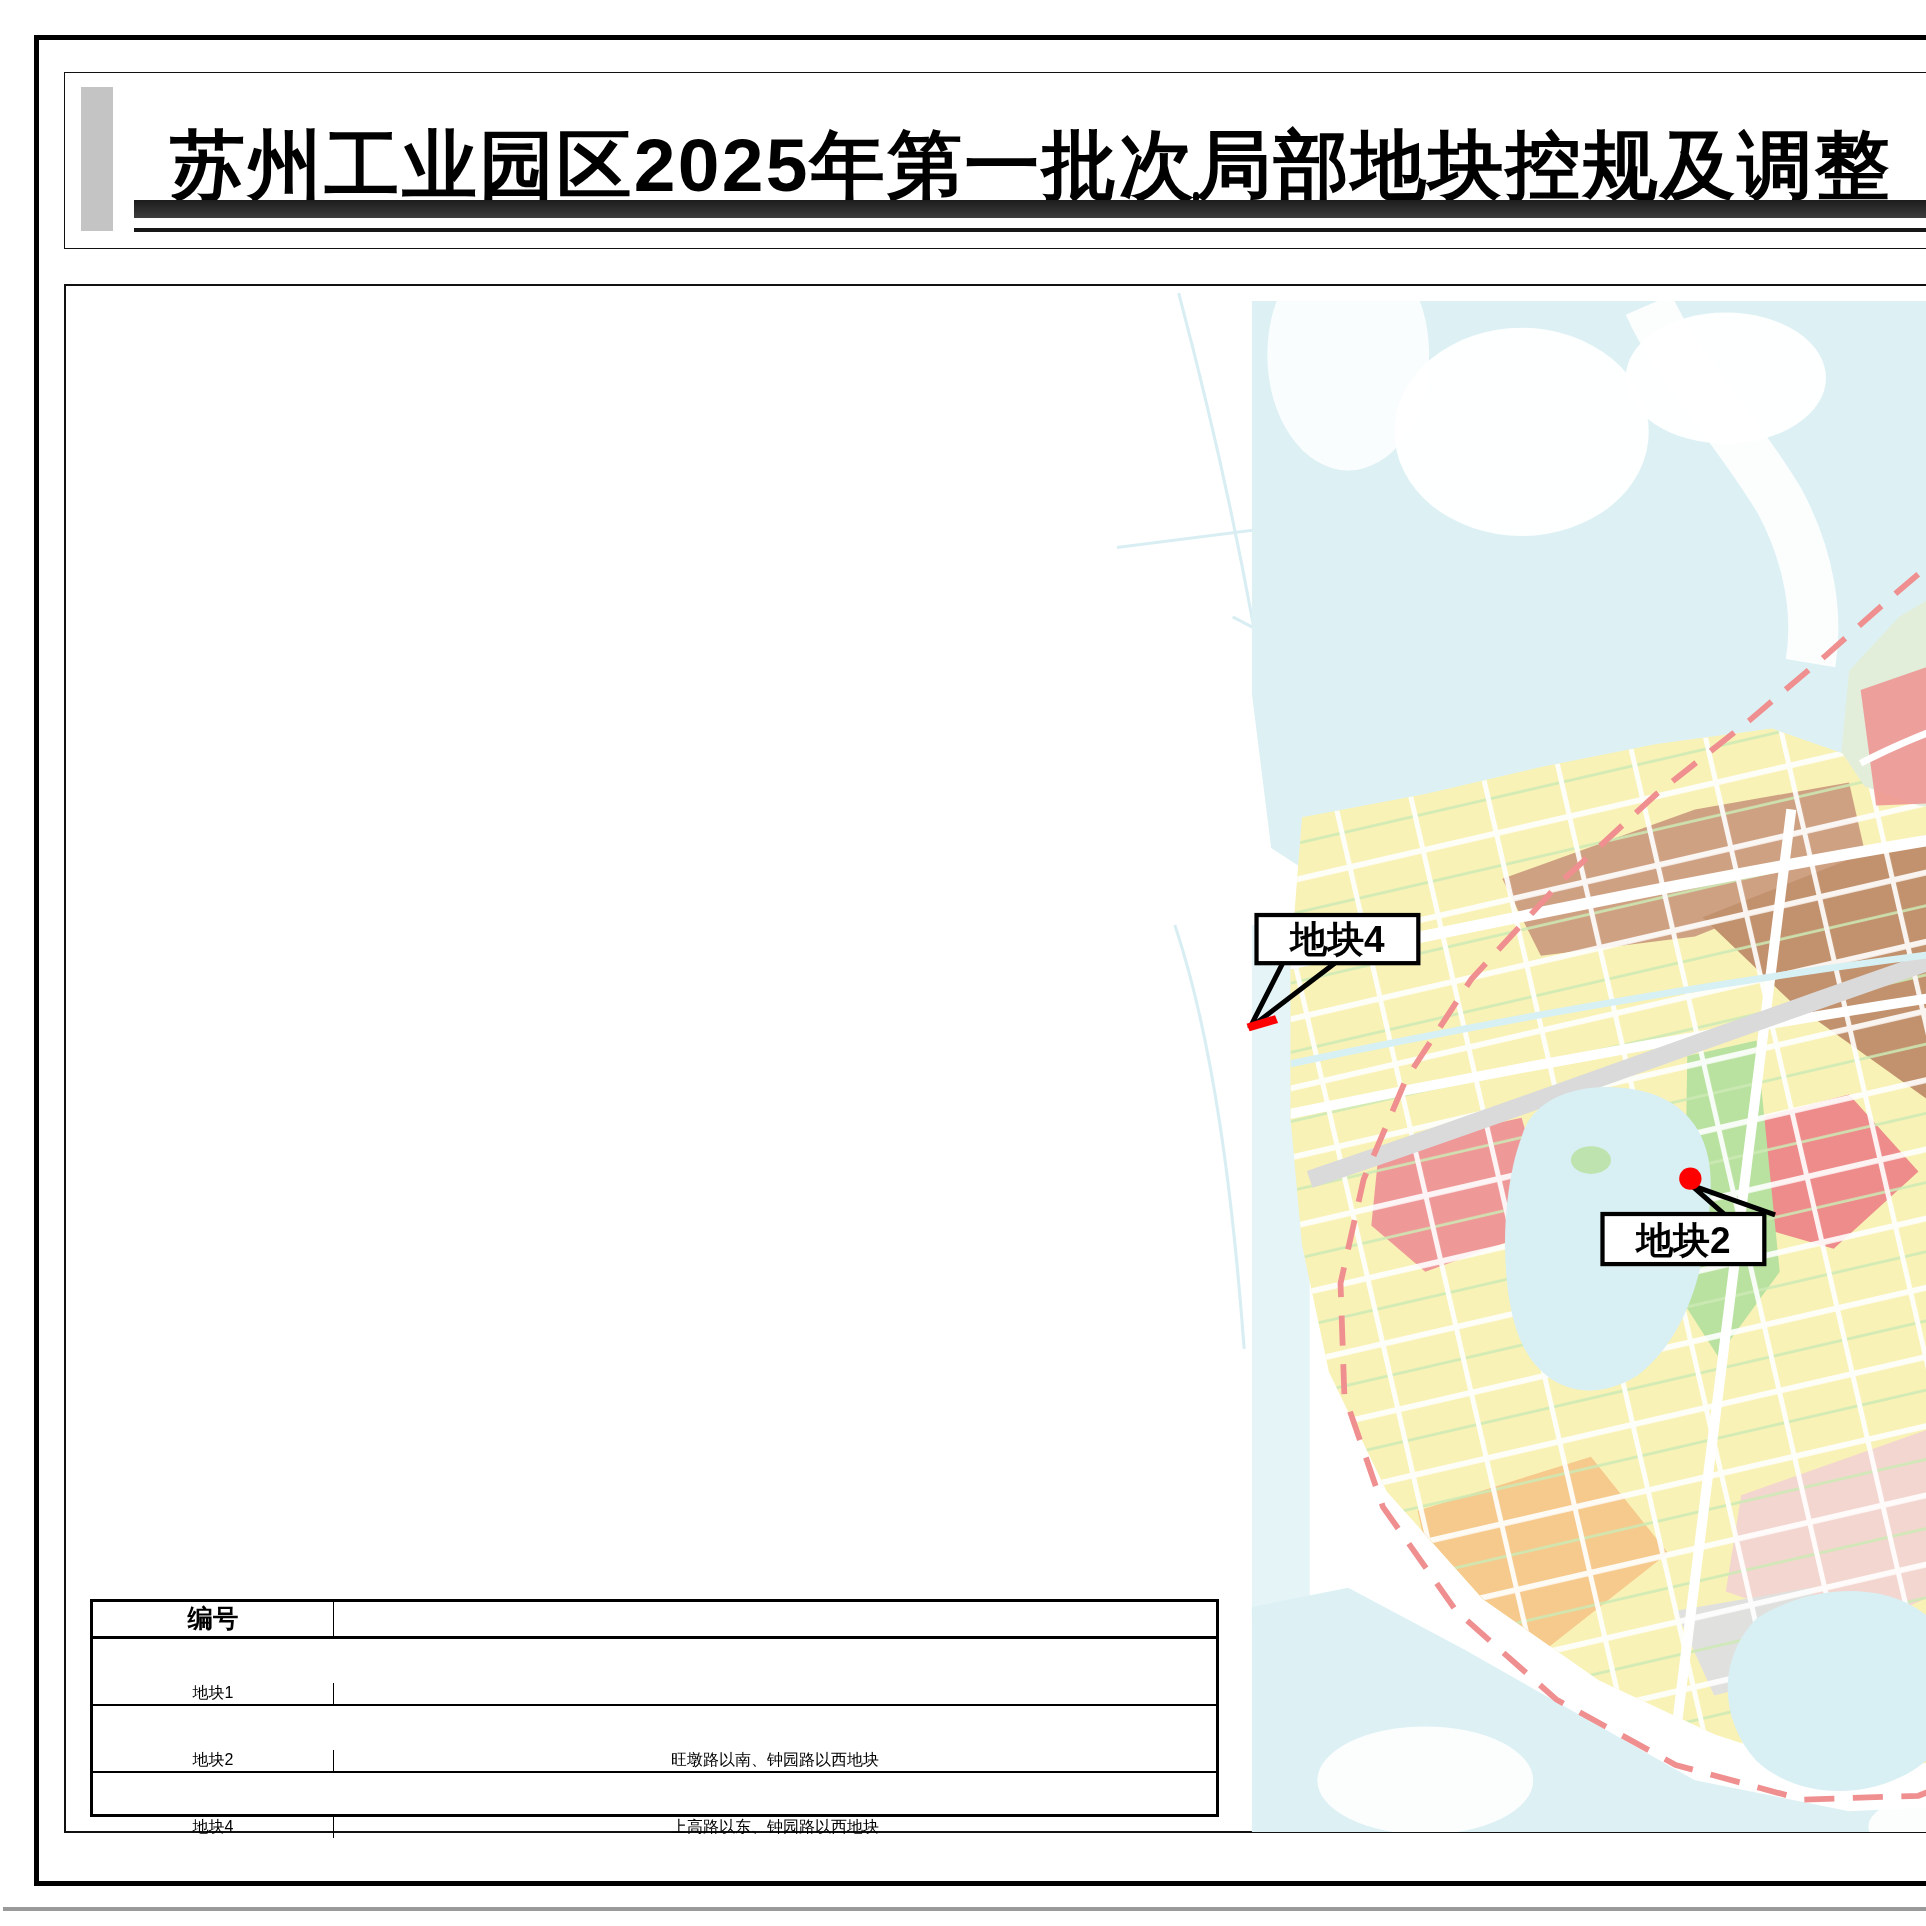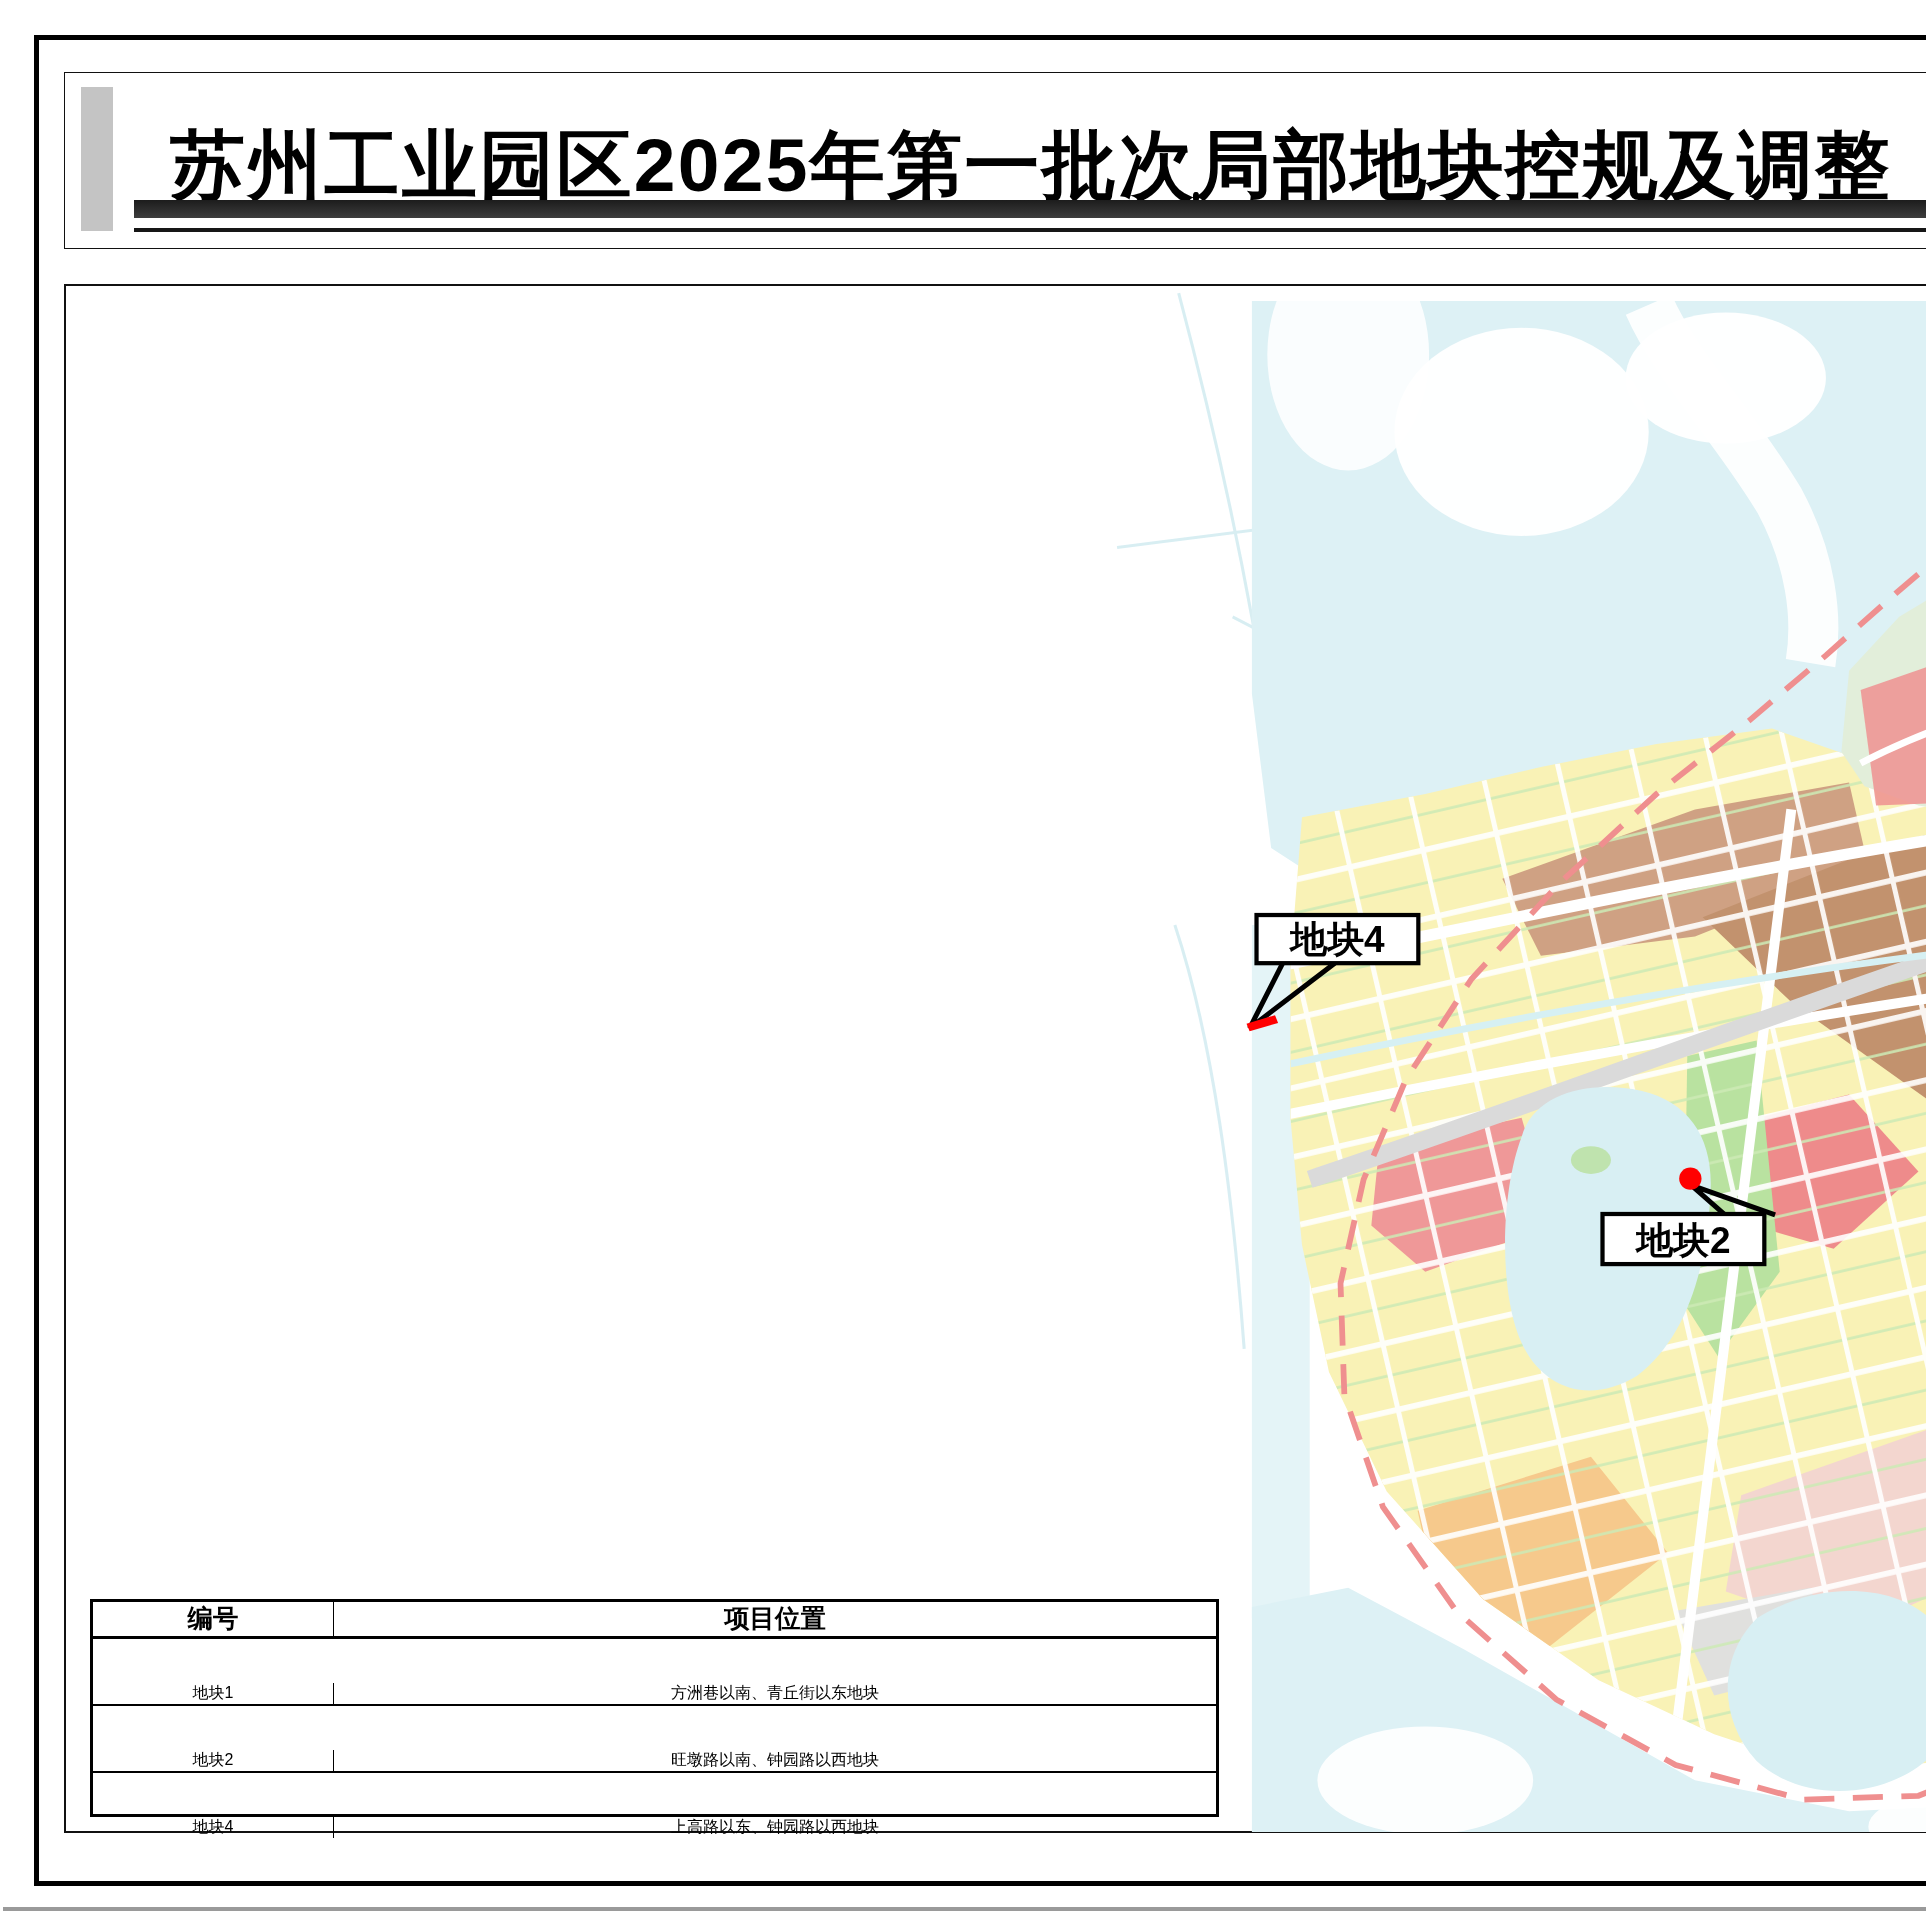--- a/index.html
+++ b/index.html
@@ -167,25 +167,23 @@
     <rect x="4160" y="3150" width="420" height="130" fill="#ffffff" stroke="#000" stroke-width="11"></rect>
     <text class="callout-t" x="4370" y="3250">地块2</text>
     <rect x="5292" y="3555" width="420" height="125" fill="#ffffff" stroke="#000" stroke-width="11"></rect>
     <text class="callout-t" x="5502" y="3652">地块3</text>
   </g>
 </svg>
 
 <div class="abs" id="legend-table">
   <div class="t-row head">
     <div class="t-c1">编号</div>
-    <div class="t-c2">项目位置</div>
   </div>
   <div class="t-row">
     <div class="t-c1">地块1</div>
-    <div class="t-c2">方洲巷以南、青丘街以东地块</div>
   </div>
   <div class="t-row">
     <div class="t-c1">地块2</div>
     <div class="t-c2">旺墩路以南、钟园路以西地块</div>
   </div>
   <div class="t-row">
     <div class="t-c1">地块4</div>
     <div class="t-c2">上高路以东、钟园路以西地块</div>
   </div>
 </div>

